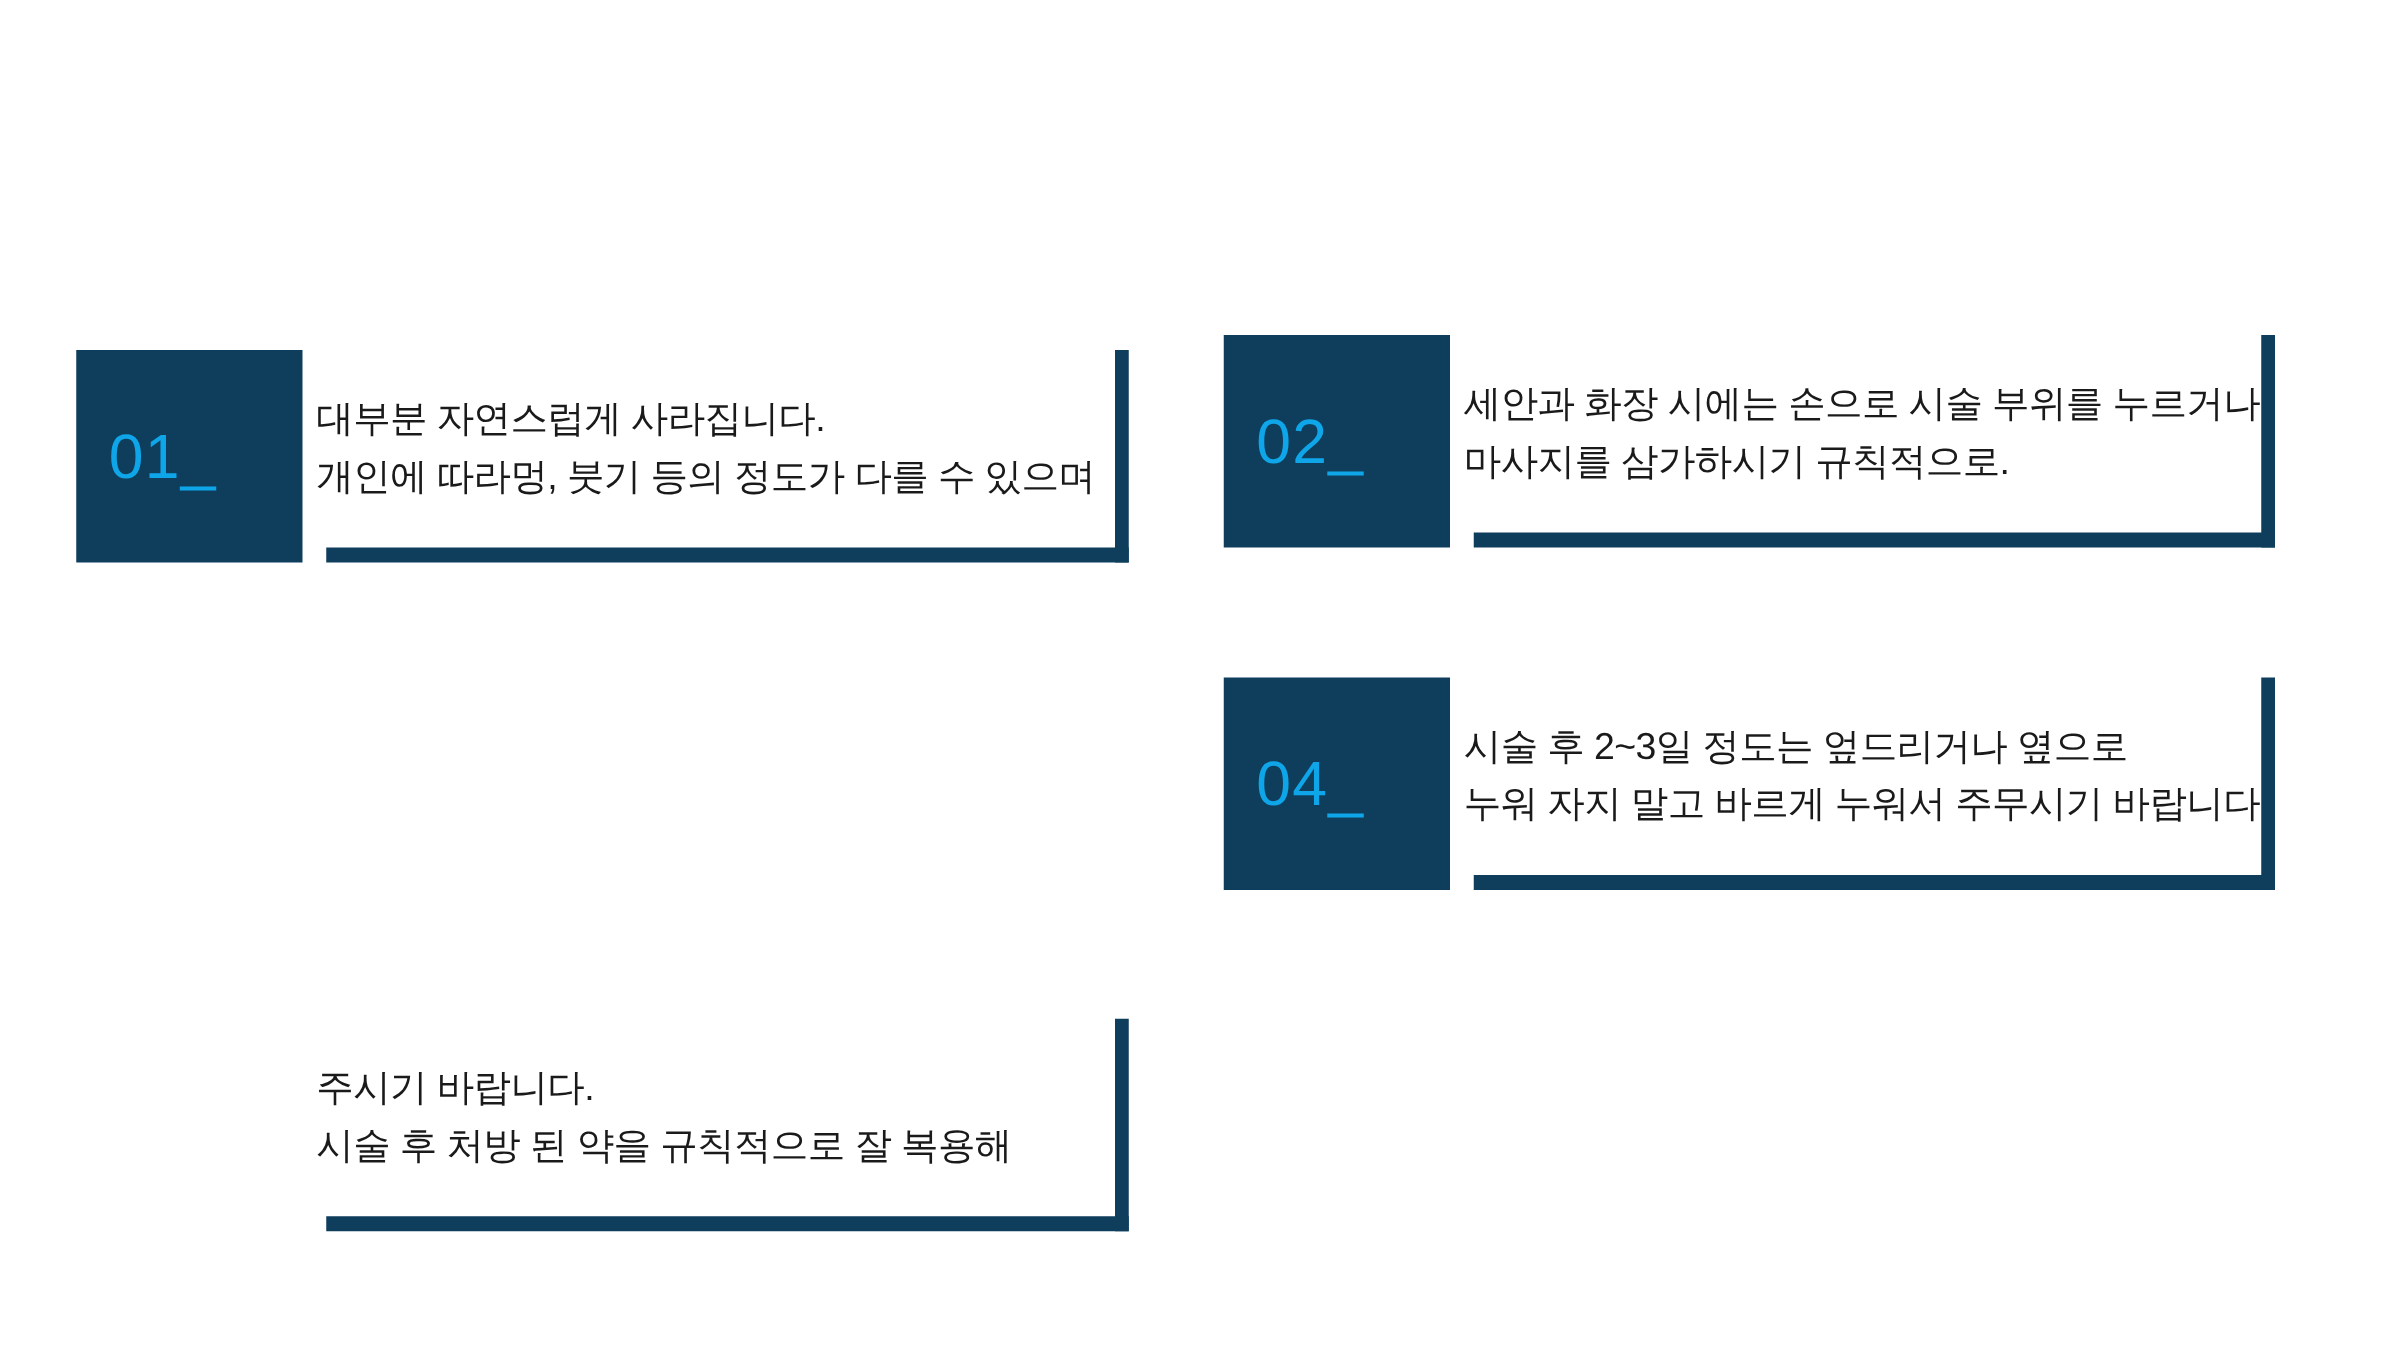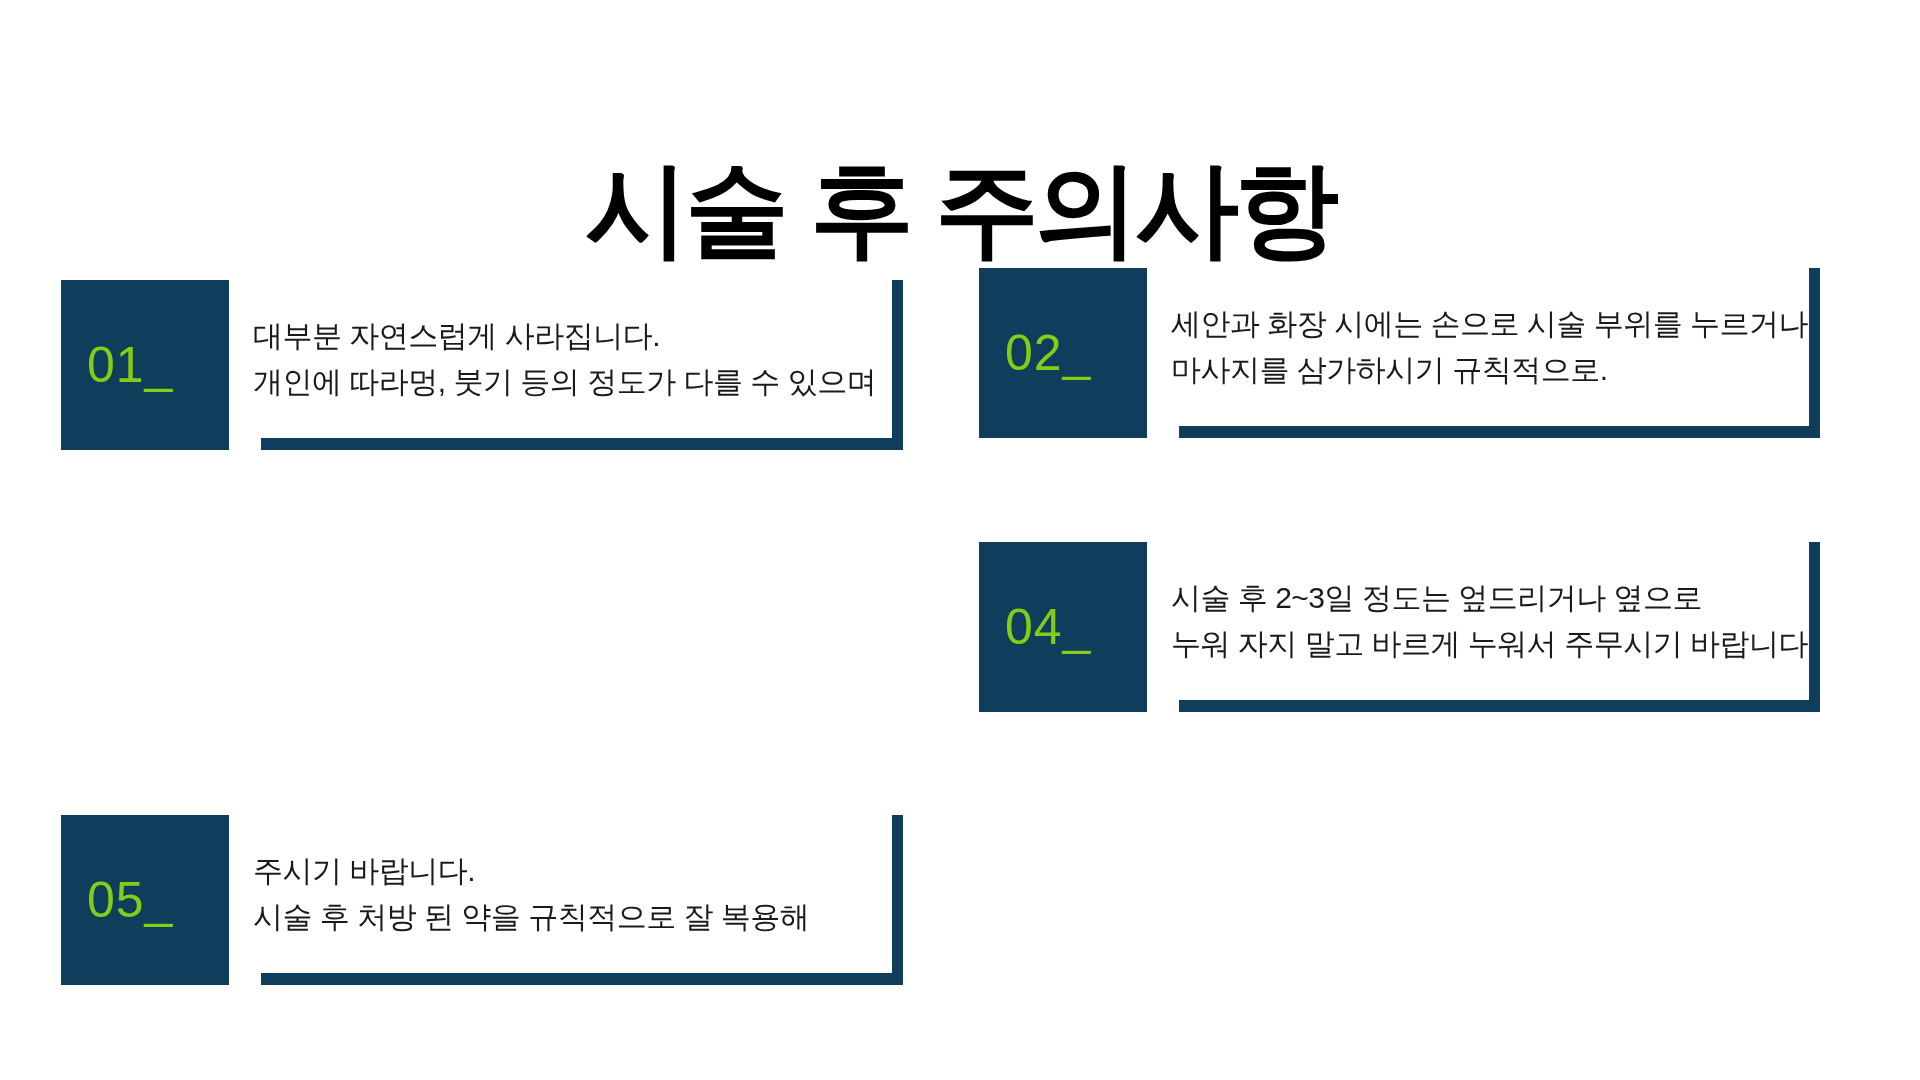--- a/index.html
+++ b/index.html
@@ -37,24 +37,24 @@
   }
   .card-1 { left: 61px;  top: 280px; }
   .card-2 { left: 979px; top: 268px; width: 841px; }
   .card-3 { left: 61px;  top: 542px; }
   .card-4 { left: 979px; top: 542px; width: 841px; }
   .card-5 { left: 61px;  top: 815px; }
   .num-square {
     position: absolute;
     left: 0;
     top: 0;
-    width: 168px;
+    width: 181px;
     height: 170px;
     background: #0e3e5c;
-    color: #84cc16;
+    color: #0ea5e9;
     display: flex;
     align-items: center;
     box-sizing: border-box;
     padding-left: 26px;
     font-size: 50px;
     font-weight: 400;
     letter-spacing: 1px;
   }
   .card-body {
     position: absolute;
@@ -86,21 +86,20 @@
     bottom: 0;
     height: 12px;
     background: #0e3e5c;
   }
 </style>
 </head>
 <body>
 
 <div class="stage">
 
-  <h1 class="title">시술 후 주의사항</h1>
 
   <div class="card card-1">
     <div class="num-square">
       <span>01_</span>
     </div>
     <div class="card-body">
       <div>대부분 자연스럽게 사라집니다.</div>
       <div>개인에 따라멍, 붓기 등의 정도가 다를 수 있으며</div>
     </div>
     <div class="right-bar"></div>
@@ -126,23 +125,20 @@
     </div>
     <div class="card-body">
       <div>시술 후 2~3일 정도는 엎드리거나 옆으로</div>
       <div>누워 자지 말고 바르게 누워서 주무시기 바랍니다.</div>
     </div>
     <div class="right-bar"></div>
     <div class="bottom-bar"></div>
   </div>
 
   <div class="card card-5">
-    <div class="num-square">
-      <span>05_</span>
-    </div>
     <div class="card-body">
       <div>주시기 바랍니다.</div>
       <div>시술 후 처방 된 약을 규칙적으로 잘 복용해</div>
     </div>
     <div class="right-bar"></div>
     <div class="bottom-bar"></div>
   </div>
 
 </div>
 

